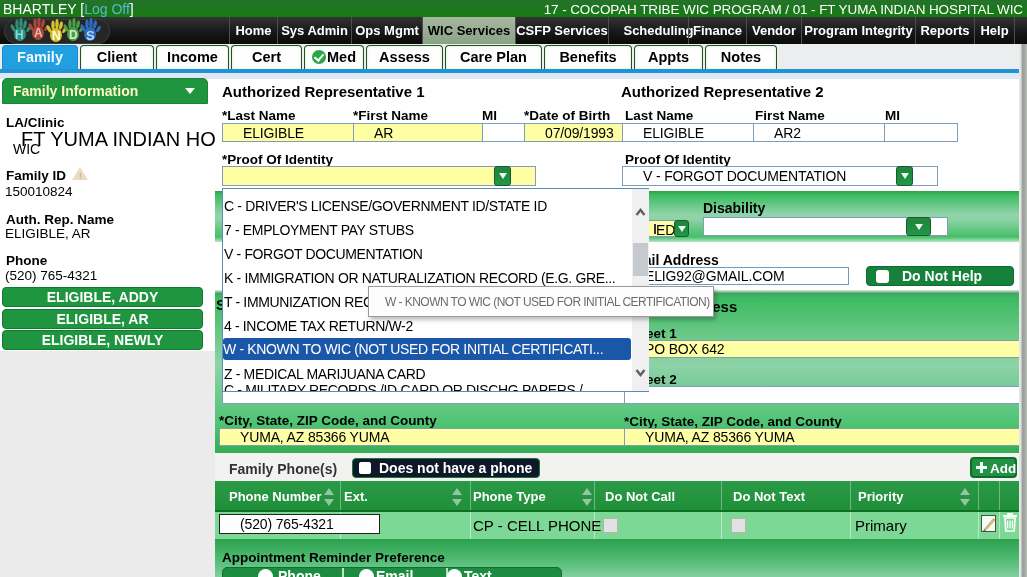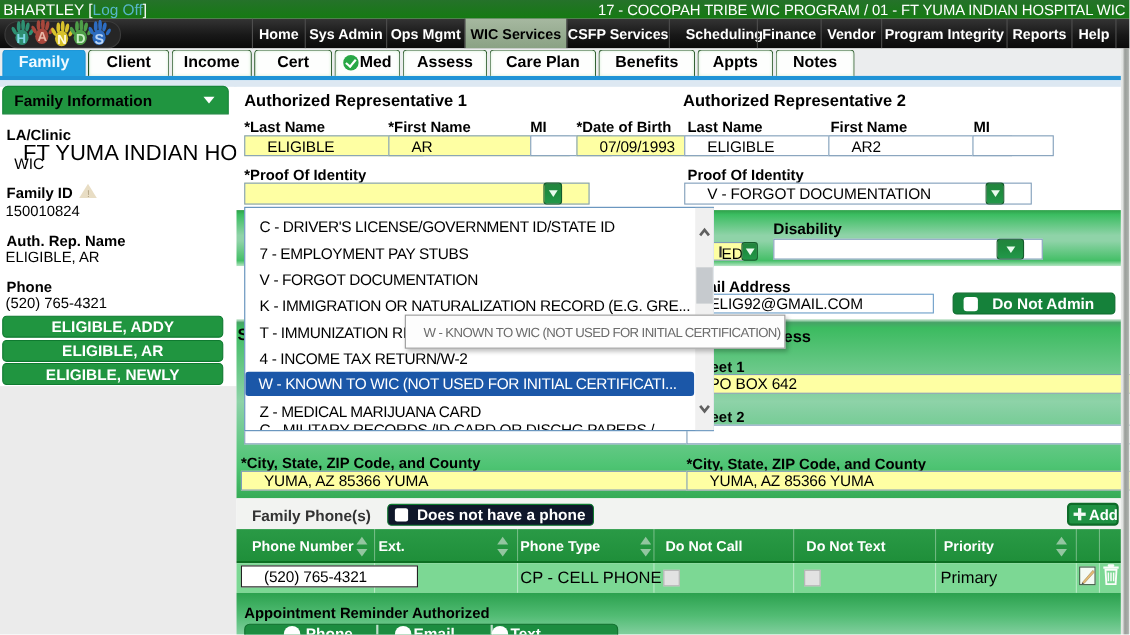--- a/index.html
+++ b/index.html
@@ -121,21 +121,21 @@
     .chk{width:14px;height:14px;border-radius:50%;background:#28a745;margin-right:1px;position:relative;}
     .chk:after{content:"";position:absolute;left:4px;top:2px;width:4px;height:7px;
          border:solid #fff;border-width:0 2.5px 2.5px 0;transform:rotate(40deg);}
   </style>
 
   <div class="abs" style="left:0;top:73px;width:1019px;height:6px;background:#dde8f2;"></div>
 
   <div class="abs" style="left:0;top:79px;width:213px;height:498px;background:#fff;"></div>
   <div class="abs" style="left:0;top:351px;width:215px;height:226px;background:#ebebeb;"></div>
   <div class="abs" style="left:2px;top:78px;width:204px;height:24px;background:#209540;border:1px solid #17843a;border-radius:5px 5px 0 0;display:flex;align-items:center;">
-    <span style="color:#000000;font-weight:bold;font-size:14px;margin-left:10px;text-align:right;">Family Information</span>
+    <span style="color:#fef9c3;font-weight:bold;font-size:14px;margin-left:10px;text-align:right;">Family Information</span>
     <span style="position:absolute;right:12px;top:9px;width:0;height:0;border-left:5px solid transparent;border-right:5px solid transparent;border-top:6px solid #fff;"></span>
   </div>
   <div class="abs b" style="left:6px;top:115px;font-size:13.5px;">LA/Clinic</div>
   <div class="abs" style="left:5px;top:128px;font-size:20px;margin-left:16px;">FT YUMA INDIAN HOSPITAL</div>
   <div class="abs" style="left:13px;top:141px;font-size:14px;">WIC</div>
   <div class="abs b" style="left:6px;top:168px;font-size:13.5px;">Family ID</div>
   <div class="abs" style="left:72px;top:167px;width:0;height:0;border-left:8px solid transparent;border-right:8px solid transparent;border-bottom:13px solid #e8ddc4;"></div>
   <div class="abs" style="left:79px;top:171px;font-size:9px;color:#b0a080;">!</div>
   <div class="abs" style="left:5px;top:184px;font-size:13.5px;">150010824</div>
   <div class="abs b" style="left:6px;top:212px;font-size:13.5px;">Auth. Rep. Name</div>
@@ -182,21 +182,21 @@
   <div class="combo-btn" style="left:674px;top:220px;height:17px;width:15px;"></div>
   <div class="lbl" style="left:703px;top:200px;font-size:14px;">Disability</div>
   <div class="inp" style="left:703px;top:217px;width:203px;height:17px;"></div>
   <div class="combo-btn" style="left:906px;top:217px;height:19px;width:25px;border-radius:3px;"></div>
 
   <div class="abs" style="left:215px;top:242px;width:804px;height:48px;background:#fff;"></div>
   <div class="lbl" style="left:622px;top:252px;font-size:14px;">Email Address</div>
   <div class="inp" style="left:624px;top:267px;width:183px;height:16px;border-color:#6b9dc8;">ELIG92@GMAIL.COM</div>
   <div class="abs" style="left:866px;top:266px;width:146px;height:18px;background:#15813a;border:1px solid #0d6b2d;border-radius:4px;display:flex;align-items:center;">
     <span style="width:13px;height:13px;background:#fff;border-radius:3px;margin-left:9px;"></span>
-    <span style="color:#fff;font-weight:bold;font-size:14px;margin-left:13px;">Do Not Admin</span>
+    <span style="color:#fff;font-weight:bold;font-size:14px;margin-left:13px;">Do Not Help</span>
   </div>
 
   <div class="abs" style="left:215px;top:290px;width:804px;height:163px;background:linear-gradient(180deg,#dff2e4 0%,#47a366 2%,#3cbb60 5%,#8ed3a8 46%,#83cfa0 52%,#4ec473 82%,#35ab55 100%);"></div>
 
   <div class="hdr" style="left:216px;top:296px;">Street Address</div>
   <div class="inp yel" style="left:222px;top:340px;width:390px;height:16px;">PO BOX 642</div>
   <div class="inp" style="left:222px;top:386px;width:390px;height:16px;"></div>
   <div class="lbl" style="left:219px;top:413px;">*City, State, ZIP Code, and County</div>
   <div class="inp yel" style="left:219px;top:428px;width:393px;height:16px;">YUMA, AZ 85366 YUMA</div>
 
@@ -275,21 +275,21 @@
       <path d="M3 6 L13 6 L12.2 19 L3.8 19 Z" fill="none" stroke="#fafdfa" stroke-width="1.7"></path>
       <line x1="5.6" y1="8.5" x2="5.6" y2="16.5" stroke="#fafdfa" stroke-width="1.3"></line>
       <line x1="8" y1="8.5" x2="8" y2="16.5" stroke="#fafdfa" stroke-width="1.3"></line>
       <line x1="10.4" y1="8.5" x2="10.4" y2="16.5" stroke="#fafdfa" stroke-width="1.3"></line>
       <rect x="1" y="3" width="14" height="2" fill="#fafdfa"></rect>
       <rect x="5" y="1" width="6" height="2.4" rx="1" fill="#fafdfa"></rect>
     </svg>
   </div>
 
   <div class="abs" style="left:215px;top:539px;width:804px;height:38px;background:linear-gradient(180deg,#2ba14e 0%,#52bc74 55%,#82cf9f 100%);"></div>
-  <div class="abs b" style="left:222px;top:550px;font-size:13.5px;">Appointment Reminder Authorized</div>
+  <div class="abs b" style="left:222px;top:550px;font-size:13.5px;">Appointment Reminder Preference</div>
   <div class="abs" style="left:222px;top:567px;width:338px;height:10px;background:#1c8c40;border:1px solid #116f2e;border-radius:5px 5px 0 0;"></div>
   <div class="abs" style="left:342px;top:568px;width:2px;height:9px;background:#bfe0cb;"></div>
   <div class="abs" style="left:446px;top:568px;width:2px;height:9px;background:#bfe0cb;"></div>
   <div class="rdot" style="left:258px;"></div>
   <div class="rdot" style="left:359px;"></div>
   <div class="rdot" style="left:447px;"></div>
   <div class="rtx" style="left:278px;">Phone</div>
   <div class="rtx" style="left:376px;">Email</div>
   <div class="rtx" style="left:464px;">Text</div>
   <style>
@@ -303,21 +303,21 @@
     <div class="ditem" style="top:53.5px;">V - FORGOT DOCUMENTATION</div>
     <div class="ditem" style="top:77.5px;">K - IMMIGRATION OR NATURALIZATION RECORD (E.G. GRE...</div>
     <div class="ditem" style="top:101.5px;">T - IMMUNIZATION RECORD</div>
     <div class="ditem" style="top:125.5px;">4 - INCOME TAX RETURN/W-2</div>
     <div class="ditem dsel" style="top:149px;">W - KNOWN TO WIC (NOT USED FOR INITIAL CERTIFICATI...</div>
     <div class="ditem" style="top:173px;">Z - MEDICAL MARIJUANA CARD</div>
     <div class="ditem" style="top:189.5px;">C - MILITARY RECORDS /ID CARD OR DISCHG PAPERS /...</div>
   </div>
   <style>
     .ditem{position:absolute;left:1px;width:408px;height:23px;font-size:14px;letter-spacing:-0.35px;color:#000;
-           padding-left:12px;display:flex;align-items:center;white-space:nowrap;overflow:hidden;box-sizing:border-box;}
+           display:flex;align-items:center;white-space:nowrap;overflow:hidden;box-sizing:border-box;}
     .dsel{background:#1b57a8;color:#fff;border-radius:3px;left:0;width:408px;height:22px;}
   </style>
 
   <div class="abs" style="left:632px;top:189px;width:17px;height:202px;background:#f0f0f0;z-index:12;"></div>
   <div class="abs" style="left:635px;top:204px;width:11px;height:11px;z-index:13;">
     <svg width="11" height="11">
         <path d="M1.5 8 L5.5 3 L9.5 8" fill="none" stroke="#606060" stroke-width="2.4"></path>
       </svg>
   </div>
   <div class="abs" style="left:633px;top:243px;width:15px;height:33px;background:#c6cace;z-index:13;"></div>

